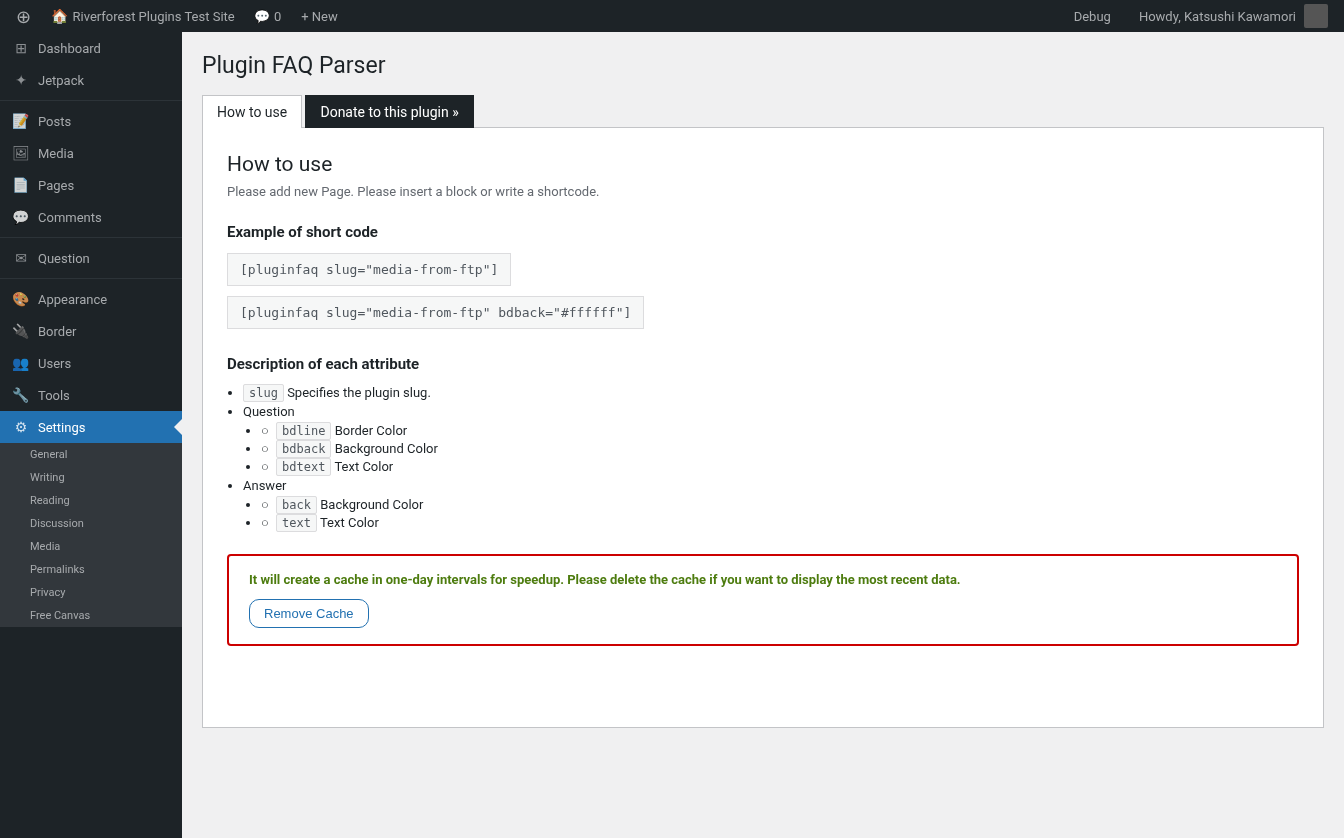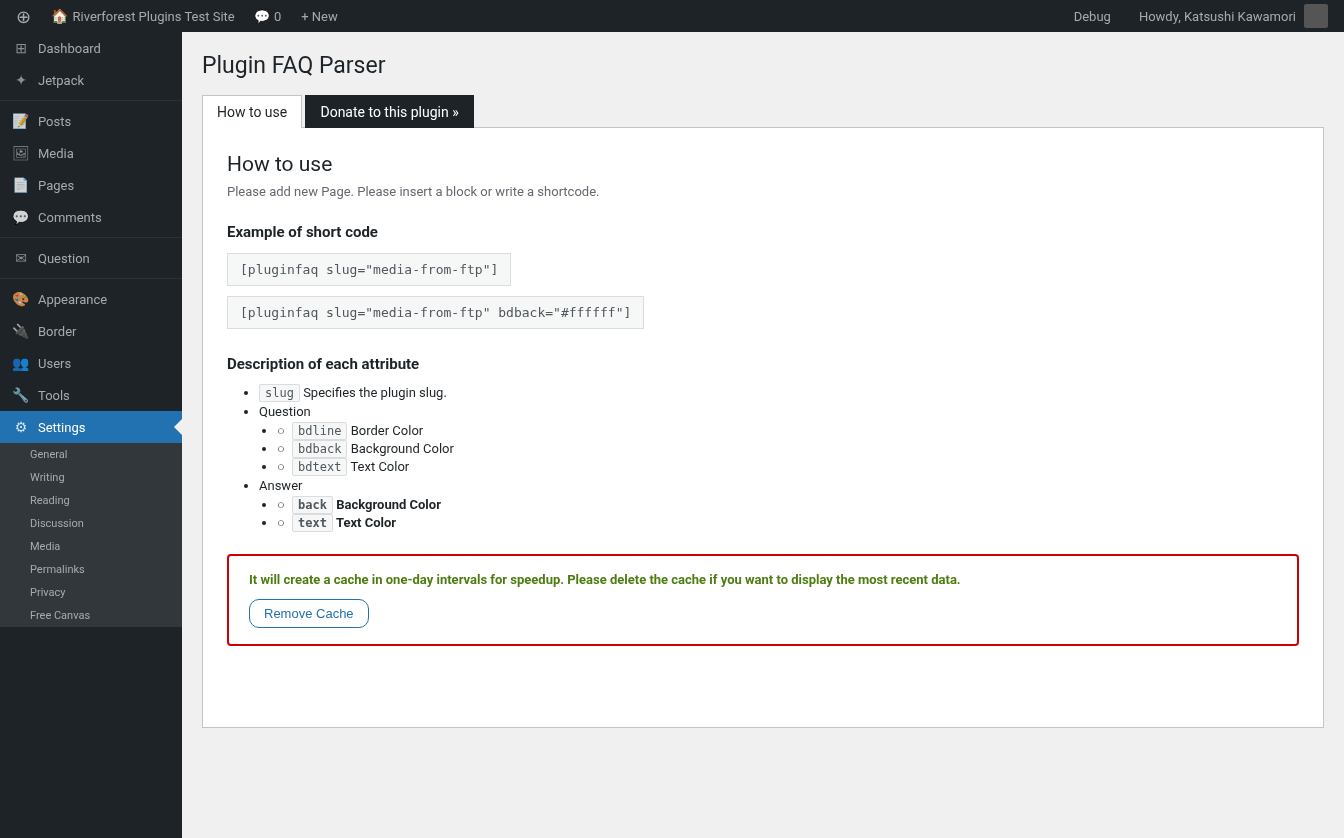--- a/index.html
+++ b/index.html
@@ -140,21 +140,21 @@
       padding: 8px 12px;
       font-family: monospace;
       font-size: 13px;
       color: #50575e;
       margin-bottom: 10px;
       display: inline-block;
     }
 
     .attr-section { margin-bottom: 16px; }
 
-    ul.attr-list { margin-left: 32px; margin-bottom: 8px; }
+    ul.attr-list { margin-left: 16px; margin-bottom: 8px; }
     ul.attr-list li { margin-bottom: 4px; list-style: disc; }
 
     .code-inline {
       background: #f6f7f7;
       border: 1px solid #dcdcde;
       padding: 1px 5px;
       font-family: monospace;
       font-size: 12px;
       color: #50575e;
       border-radius: 2px;
@@ -352,21 +352,21 @@
                 </li>
                 <li style="margin-bottom:3px;">
                   <span style="margin-right:4px;">○</span>
                   <span class="code-inline">bdtext</span>
                   <span> <span>Text Color</span></span>
                 </li>
               </ul>
             </li>
             <li>
               <span>Answer</span>
-              <ul style="list-style:none; margin-left:18px; margin-top:4px;font-weight:bold;">
+              <ul style="list-style:none; margin-left:18px; margin-top:4px;">
                 <li style="margin-bottom:3px;">
                   <span style="margin-right:4px;">○</span>
                   <span class="code-inline">back</span>
                   <span> <span>Background Color</span></span>
                 </li>
                 <li style="margin-bottom:3px;">
                   <span style="margin-right:4px;">○</span>
                   <span class="code-inline">text</span>
                   <span> <span>Text Color</span></span>
                 </li>

